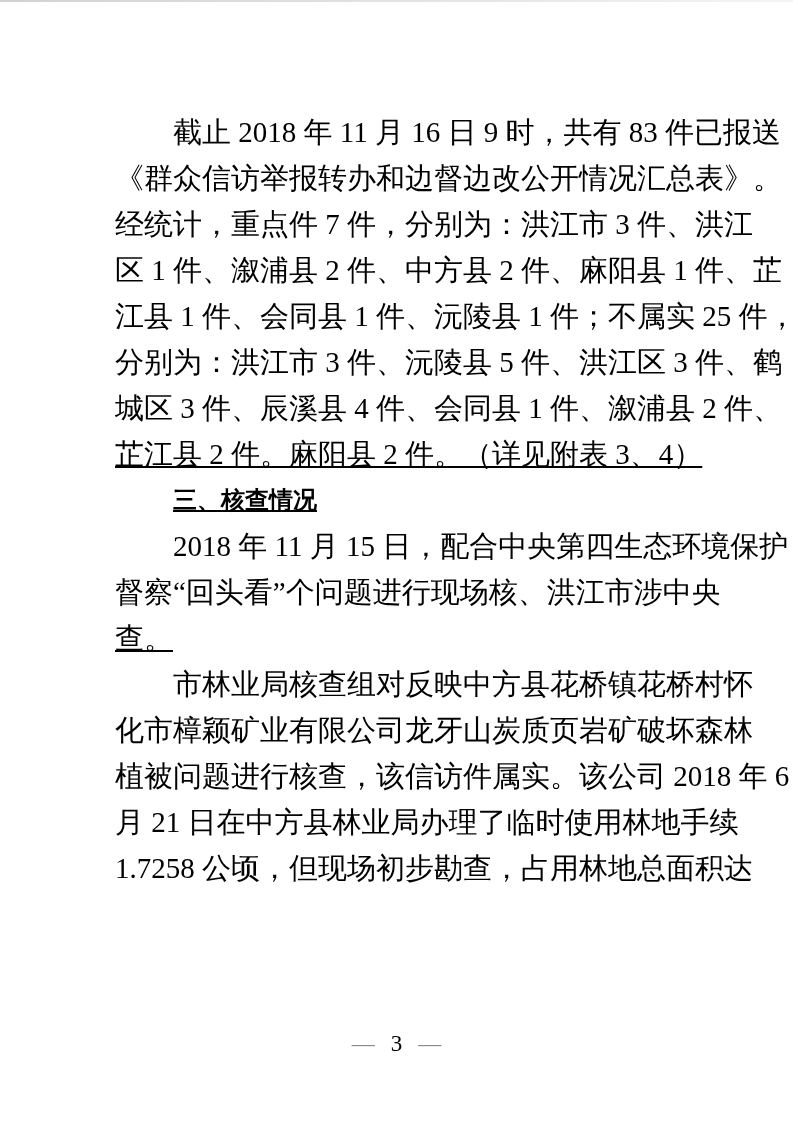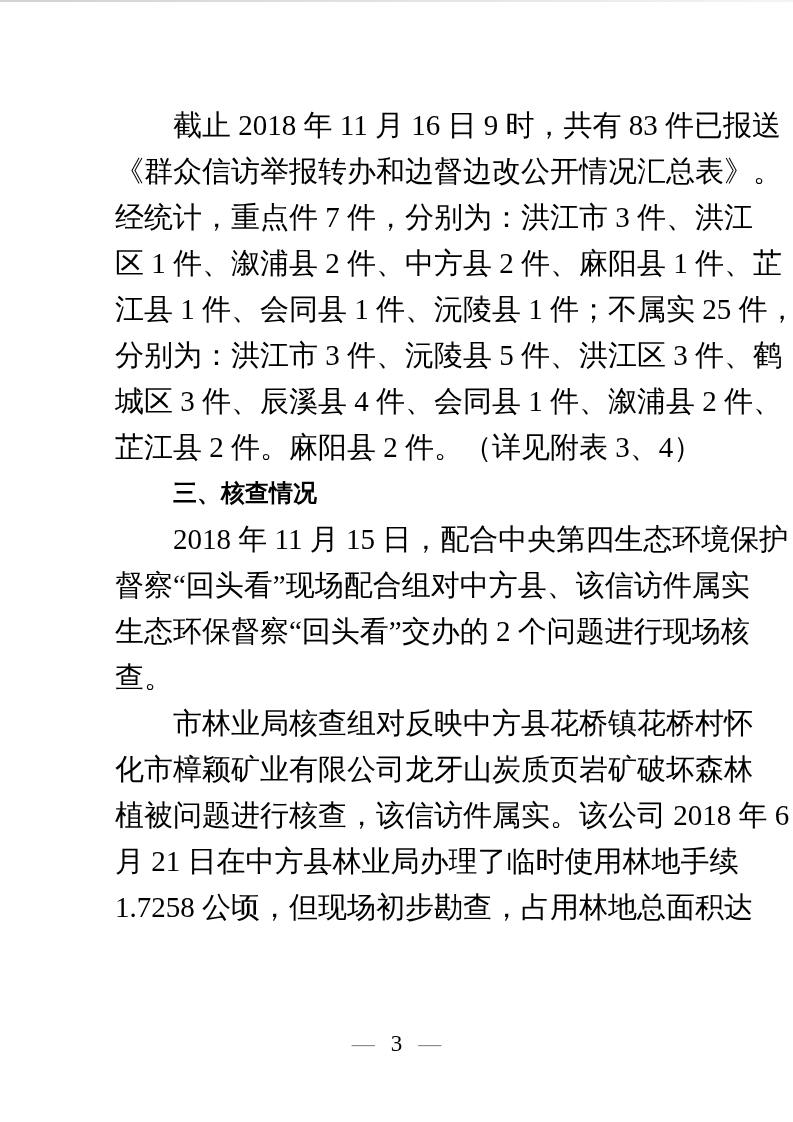--- a/index.html
+++ b/index.html
@@ -20,37 +20,38 @@
     position: absolute;
     top: 0;
     left: 0;
     width: 100%;
     height: 2px;
     background: linear-gradient(to right, #d2d2d2, #e9e9e9 70%, #f4f4f4);
   }
   .content {
     position: absolute;
     left: 115px;
-    top: 102px;
+    top: 109px;
     width: 582px;
   }
   .line {
     width: 100%;
     height: 46px;
     line-height: 46px;
     font-size: 29px;
     letter-spacing: 0;
     white-space: nowrap;
     text-align: justify;
     text-align-last: justify;
     box-sizing: border-box;
   }
   .line.nojustify {
     text-align: center;
     text-align-last: left;
+    text-decoration: underline;
   }
   .line.indent {
     padding-left: 58px;
   }
   .line.heading {
     font-family: "DejaVu Sans", "Liberation Sans", sans-serif;
     font-weight: bold;
     font-size: 24px;
   }
   .footer {
@@ -83,22 +84,21 @@
   <div class="line indent">截止 2018 年 11 月 16 日 9 时，共有 83 件已报送</div>
       <div class="line">《群众信访举报转办和边督边改公开情况汇总表》。</div>
       <div class="line">经统计，重点件 7 件，分别为：洪江市 3 件、洪江</div>
       <div class="line">区 1 件、溆浦县 2 件、中方县 2 件、麻阳县 1 件、芷</div>
       <div class="line">江县 1 件、会同县 1 件、沅陵县 1 件；不属实 25 件，</div>
       <div class="line">分别为：洪江市 3 件、沅陵县 5 件、洪江区 3 件、鹤</div>
       <div class="line">城区 3 件、辰溪县 4 件、会同县 1 件、溆浦县 2 件、</div>
       <div class="line nojustify">芷江县 2 件。麻阳县 2 件。（详见附表 3、4）</div>
       <div class="line indent nojustify heading">三、核查情况</div>
       <div class="line indent">2018 年 11 月 15 日，配合中央第四生态环境保护</div>
-      <div class="line">督察“回头看”现场配合组对中方县、该信访件属实</div>
-      <div class="line">生态环保督察“回头看”交办的 2 个问题进行现场核</div>
+      <div class="line">督察“回头看”个问题进行现场核、洪江市涉中央</div>
       <div class="line nojustify">查。</div>
       <div class="line indent">市林业局核查组对反映中方县花桥镇花桥村怀</div>
       <div class="line">化市樟颖矿业有限公司龙牙山炭质页岩矿破坏森林</div>
       <div class="line">植被问题进行核查，该信访件属实。该公司 2018 年 6</div>
       <div class="line">月 21 日在中方县林业局办理了临时使用林地手续</div>
       <div class="line">1.7258 公顷，但现场初步勘查，占用林地总面积达</div>
     </div>
 
   <div class="footer">
     <span class="dash">—</span><span class="page-num">3</span><span class="dash">—</span>

